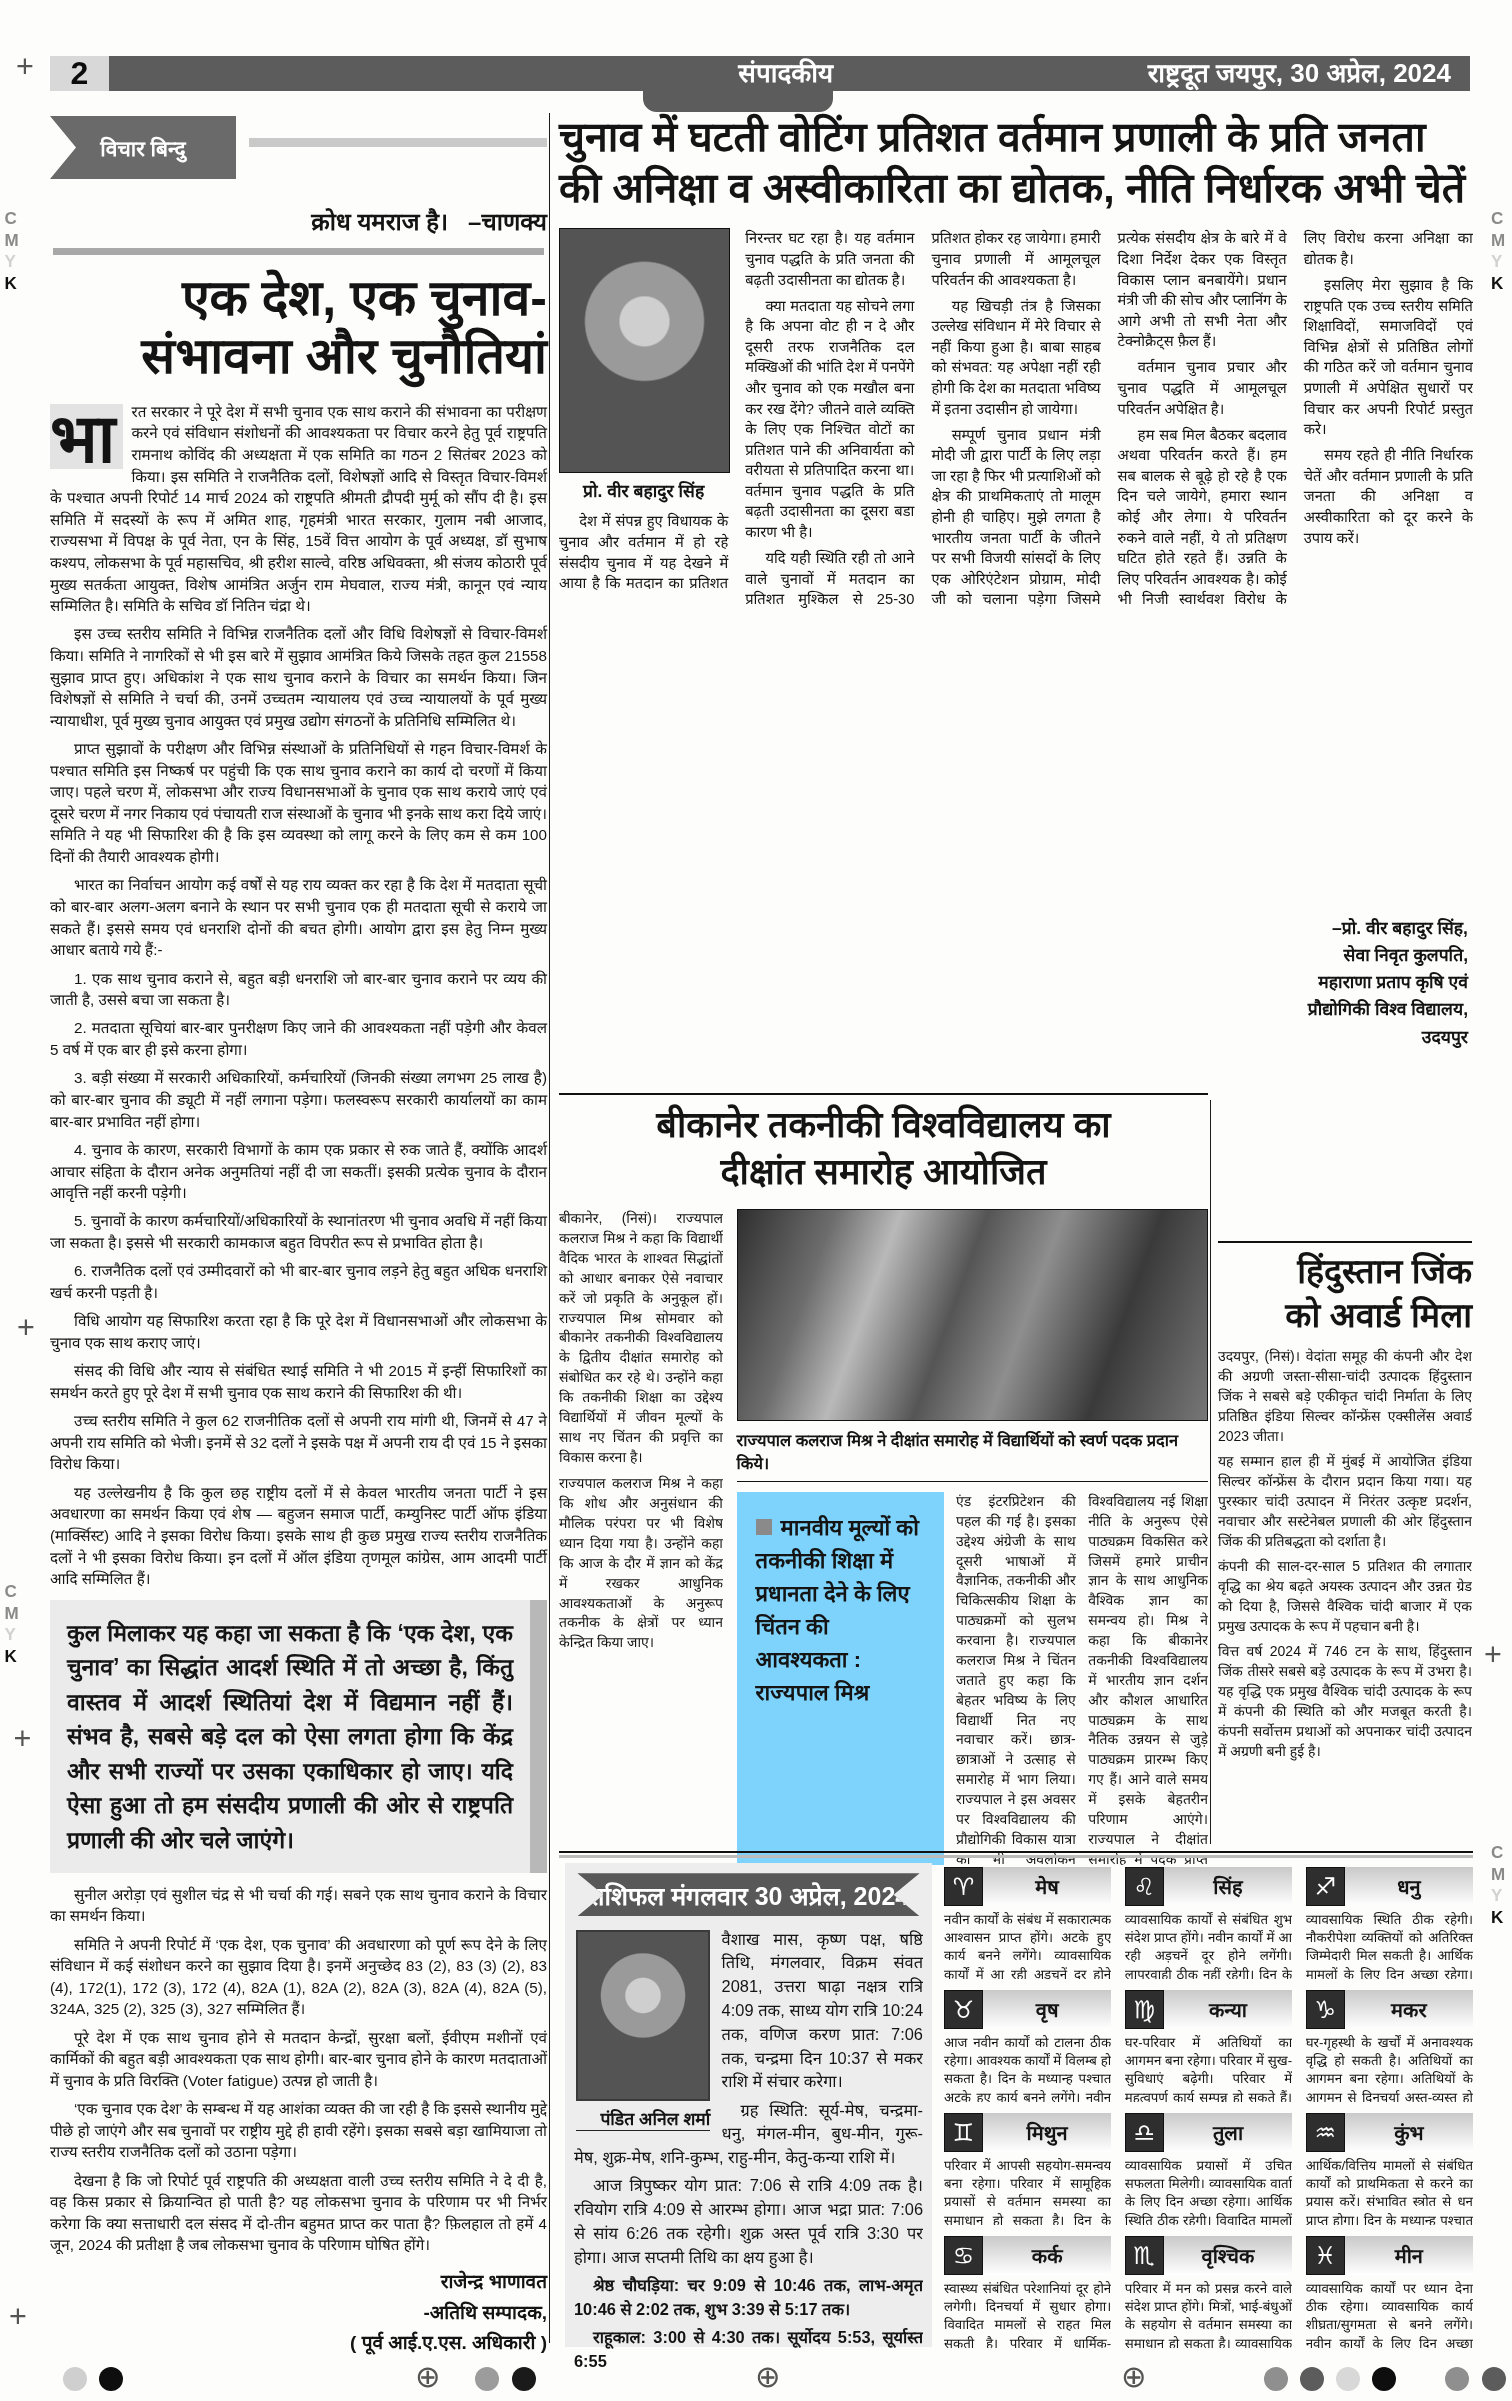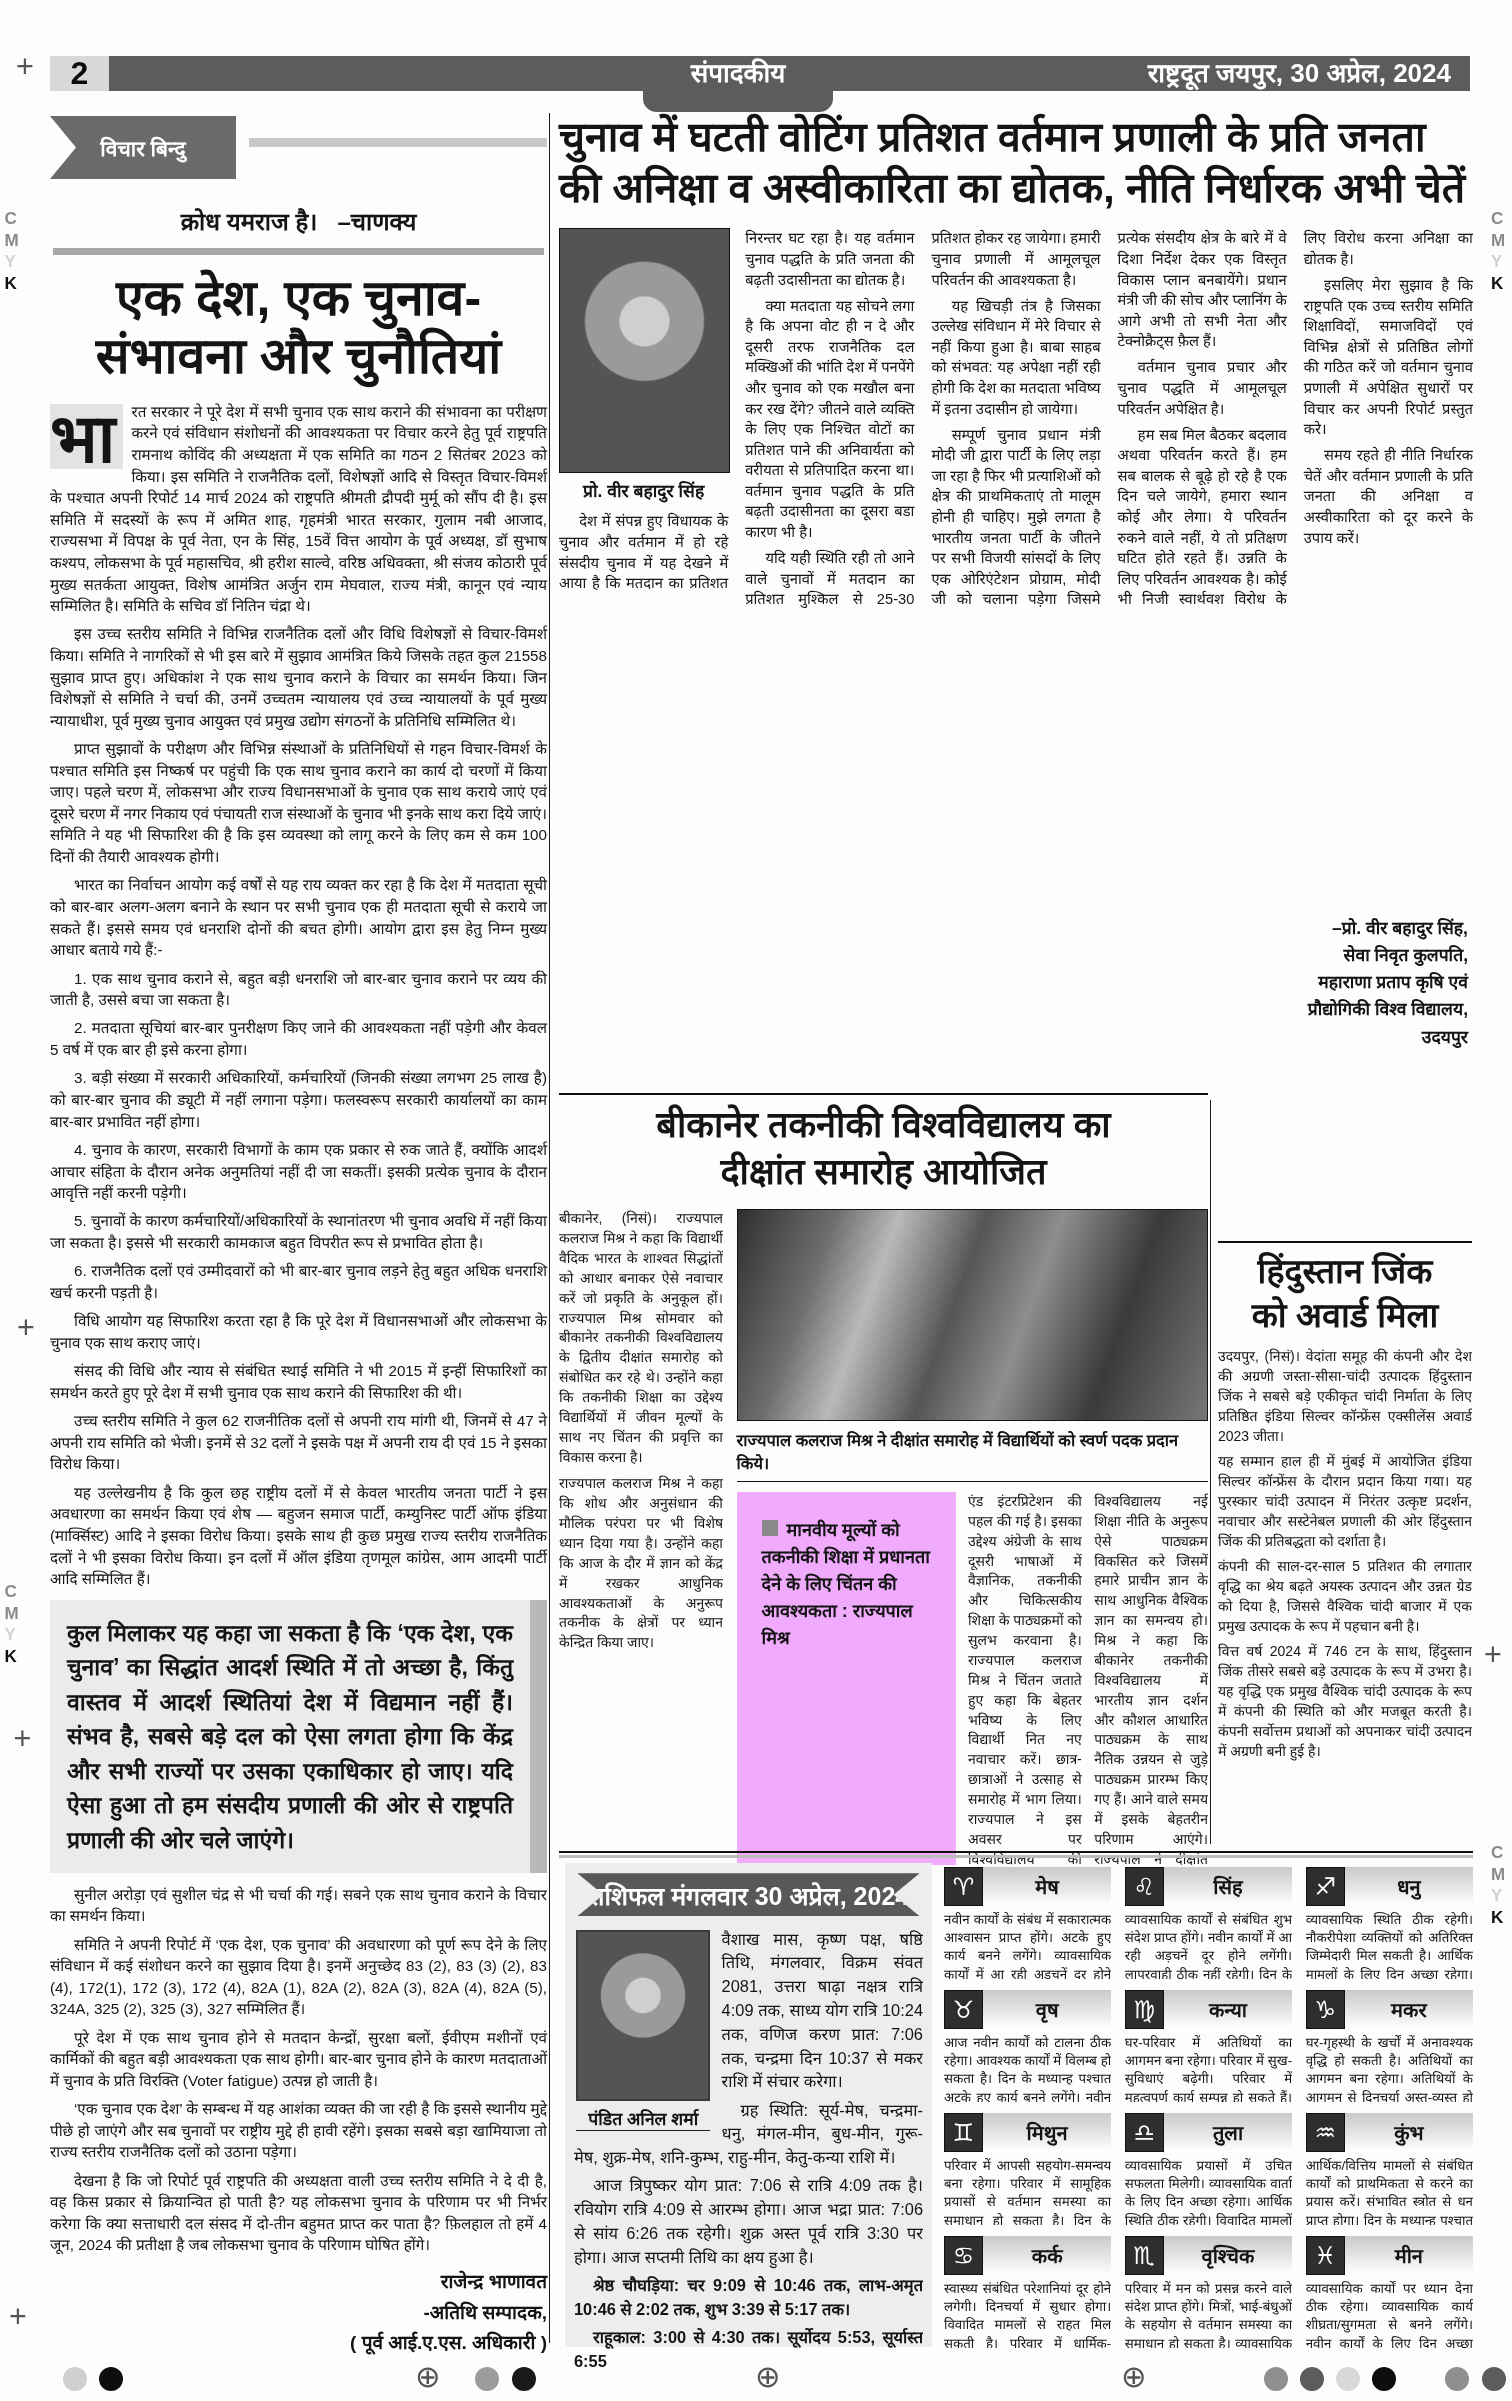--- a/index.html
+++ b/index.html
@@ -1,21 +1,21 @@
 <!DOCTYPE html>
 <html lang="hi" style="font-size:9px"><head>
 <meta charset="utf-8">
 <style>
   html,body{margin:0;padding:0}
   body{width:1512px;height:2401px;position:relative;background:#fdfdfc;
        font-family:"Liberation Sans","DejaVu Sans",sans-serif;color:#141414;overflow:hidden}
   .abs{position:absolute}
   .just{text-align:justify}
   .b{font-weight:bold}
-  .ctr{text-align:center}
+  .ctr{text-align:right}
   
   .hdr-bar{background:#5c5c5c}
   .pgnum{background:#d8d8d8;color:#0c0c0c;font-weight:bold;font-size:32px;display:flex;align-items:center;justify-content:center}
   .hdr-tab{background:#5c5c5c;border-radius:0 0 13.6px 13.6px}
   .hdr-txt{color:#fff;font-weight:bold;font-size:26px;line-height:35px}
   
   .ribbon{background:#6a6a6a;color:#fff;font-weight:bold;display:flex;align-items:center;justify-content:center;
           clip-path:polygon(0 0,100% 0,100% 100%,0 100%,26px 50%)}
   .ribbon2{background:#585858;color:#fff;font-weight:bold;display:flex;align-items:center;justify-content:center;
           clip-path:polygon(0 0,100% 0,calc(100% - 26px) 50%,100% 100%,0 100%,26px 50%)}
@@ -30,21 +30,21 @@
   .ed-head{font-size:41px;line-height:1.24;font-weight:bold}
   .ed-body{column-count:5;column-gap:17px;font-size:14.7px;line-height:1.4}
   .ed-body p{margin:0 0 5.6px;text-indent:20.3px}
   figure{margin:0 0 8px}
   .photo{background:linear-gradient(135deg,#8d8d8d 0%,#5f5f5f 40%,#3c3c3c 100%);border:1.7px solid #111}
   .portrait{background:radial-gradient(circle at 50% 38%,#cfcfcf 0 14%,#9a9a9a 15% 34%,#545454 35% 100%)}
   figcaption{font-weight:bold;font-size:17.5px;text-align:center;padding-top:5.6px}
   
   .conv-head{font-size:36px;font-weight:bold;line-height:1.3;text-align:center}
   .smalltxt{font-size:14px;line-height:1.42}
-  .quotebox{background:#f0abfc;padding:25px;font-size:18px;line-height:1.5;font-weight:bold}
+  .quotebox{background:#7dd3fc;padding:19px;font-size:22px;line-height:1.5;font-weight:bold}
   .sqbullet{display:inline-block;width:16px;height:16px;background:#8a8a8a;margin-right:9px}
   
   .horo-panel{background:#ededed}
   .horo-txt{font-size:16.4px;line-height:1.45}
   .horo-txt p{margin:0 0 4.5px;text-indent:19px}
   .zgrid{display:grid;grid-template-columns:repeat(3,1fr);gap:11.3px 13.6px}
   .zcell{overflow:hidden}
   .zhead{display:flex;align-items:center;background:linear-gradient(#c9c9c9,#ffffff)}
   .zicon{width:37px;height:37px;background:#2e2e2e;color:#fff;font-size:24px;display:flex;align-items:center;justify-content:center;border:1.7px solid #111;flex:0 0 37px}
   .zname{flex:1;text-align:center;font-size:20px;font-weight:bold}

